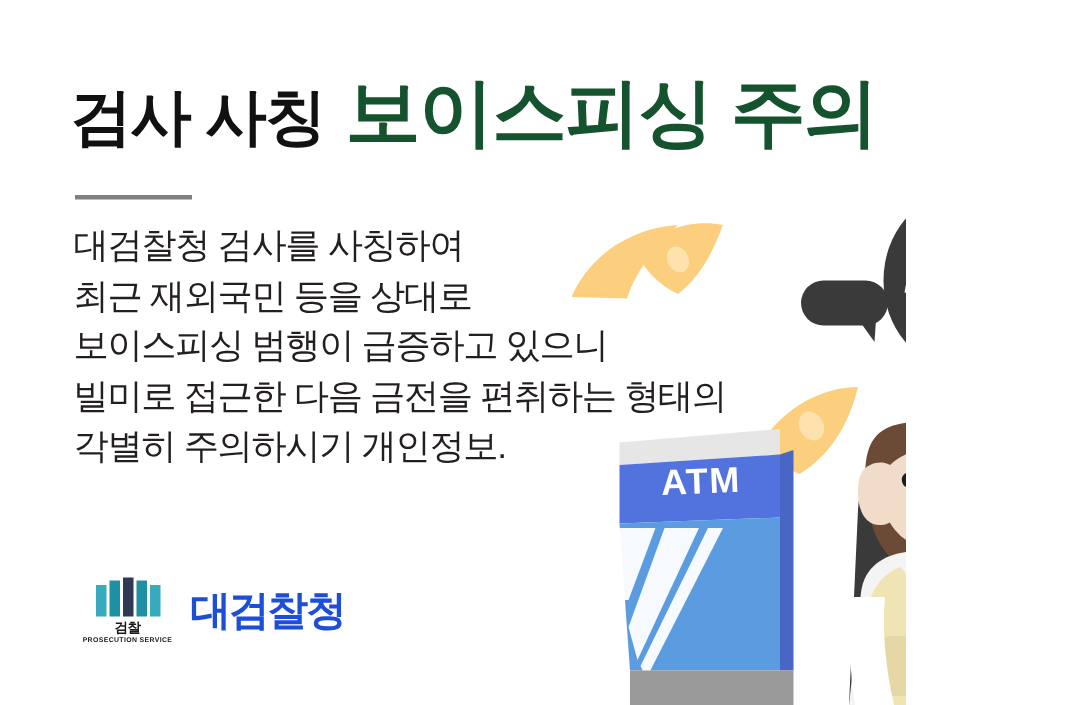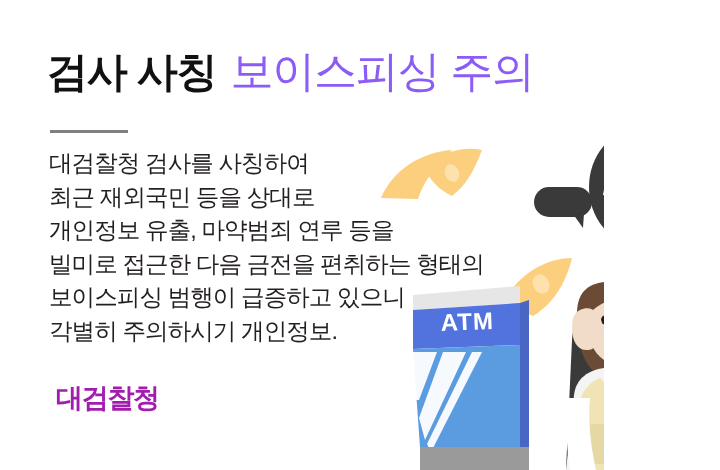--- a/index.html
+++ b/index.html
@@ -31,23 +31,23 @@
     z-index: 40;
   }
   .title-black {
     font-size: 41px;
     font-weight: 700;
     color: #111111;
     letter-spacing: -1.2px;
     line-height: 1;
   }
   .title-red {
-    font-size: 43px;
-    font-weight: 400;
-    color: #8b5cf6;
+    font-size: 50px;
+    font-weight: 700;
+    color: #14532d;
     letter-spacing: -1.2px;
     line-height: 1;
   }
 
   
   .divider {
     position: absolute;
     left: 50px;
     top: 130px;
     width: 78px;
@@ -117,21 +117,21 @@
     font-size: 4.6px;
     font-weight: 700;
     color: #1a1a1a;
     letter-spacing: 0.25px;
     line-height: 1;
     white-space: nowrap;
   }
   .logo-wordmark {
     font-size: 27px;
     font-weight: 700;
-    color: #a21caf;
+    color: #1d4ed8;
     letter-spacing: -1.3px;
     line-height: 1;
   }
 
   
   .art {
     position: absolute;
     inset: 0;
     z-index: 10;
   }
@@ -251,27 +251,37 @@
   <div class="title-row">
     <span class="title-black">검사 사칭</span>
     <span class="title-red">보이스피싱 주의</span>
   </div>
 
   <div class="divider"></div>
 
   <div class="body-copy">
     <div class="line">대검찰청 검사를 사칭하여</div>
     <div class="line">최근 재외국민 등을 상대로</div>
-    <div class="line">개인정보 유출, 마약범죄 연루 등을</div>
+    <div class="line">보이스피싱 범행이 급증하고 있으니</div>
     <div class="line">빌미로 접근한 다음 금전을 편취하는 형태의</div>
-    <div class="line">보이스피싱 범행이 급증하고 있으니</div>
     <div class="line">각별히 주의하시기 개인정보.</div>
   </div>
 
   <div class="logo-block">
+    <div class="logo-mark">
+      <div class="logo-bars">
+        <i class="b1"></i>
+          <i class="b2"></i>
+          <i class="b3"></i>
+          <i class="b4"></i>
+          <i class="b5"></i>
+      </div>
+      <div class="logo-kr">검찰</div>
+      <div class="logo-en">PROSECUTION SERVICE</div>
+    </div>
     <div class="logo-wordmark">대검찰청</div>
   </div>
 
   <div style="position:absolute; left:413px; top:303px; width:107px; height:42px;
               display:flex; align-items:center; justify-content:center; z-index:20;
               transform: rotate(-2.2deg); transform-origin: left top;">
     <span style="font-size:24px; font-weight:700; color:#ffffff; letter-spacing:1px;">ATM</span>
   </div>
 
 </div>

